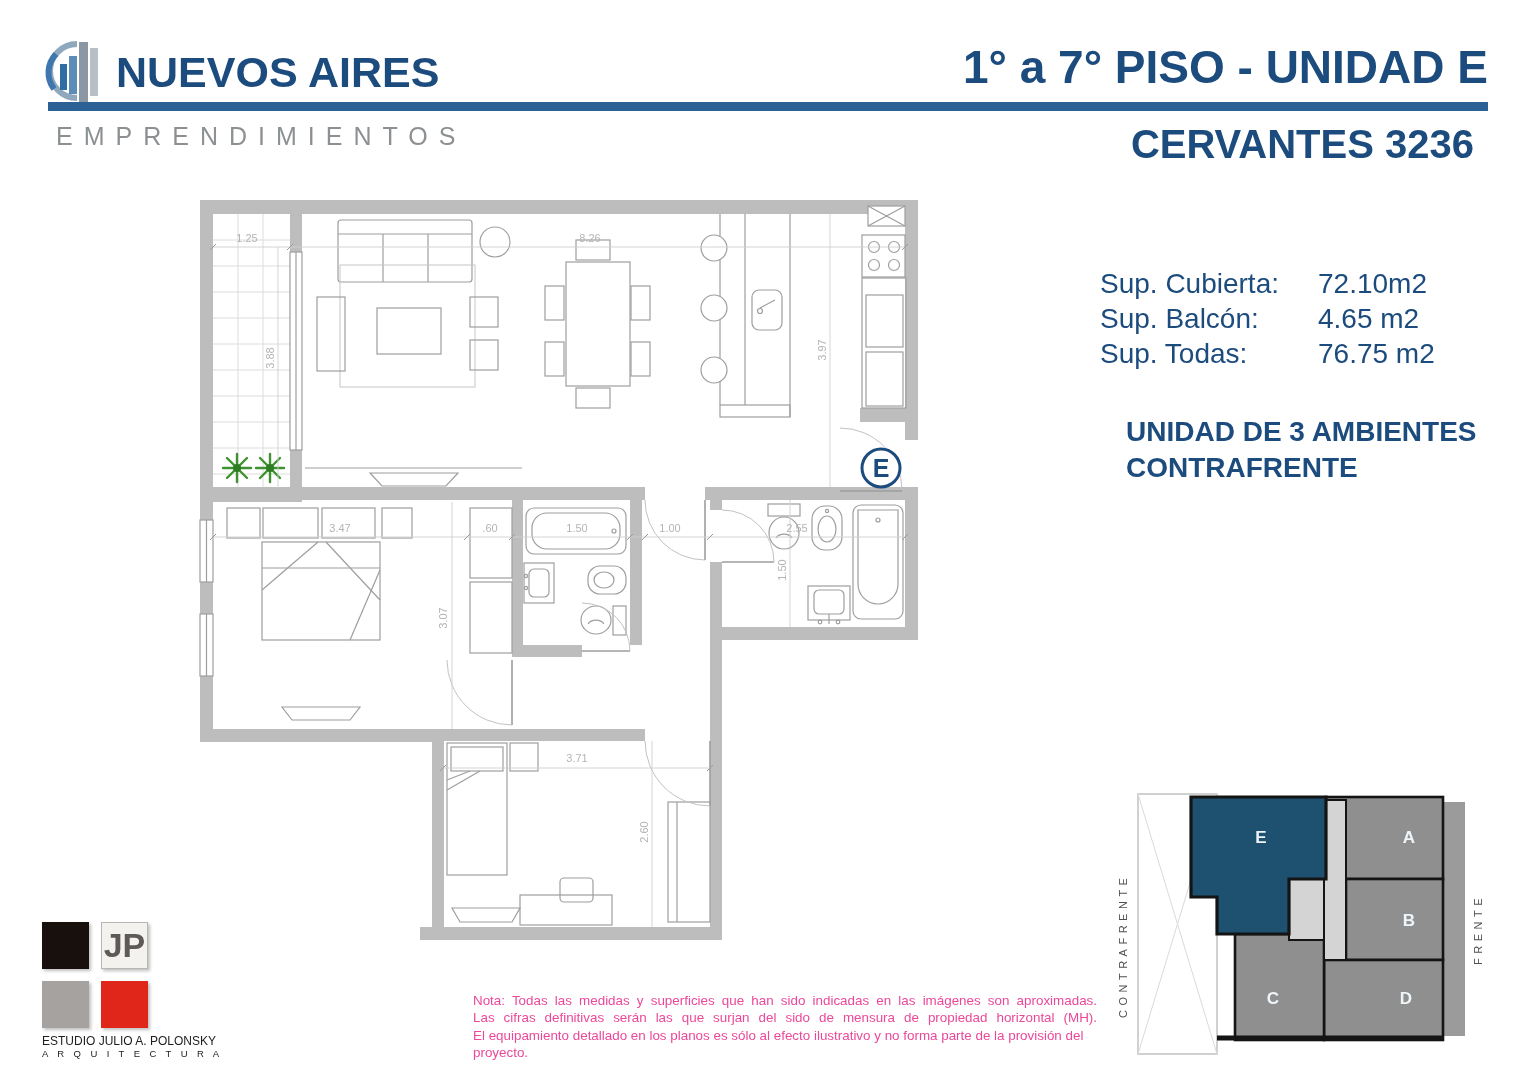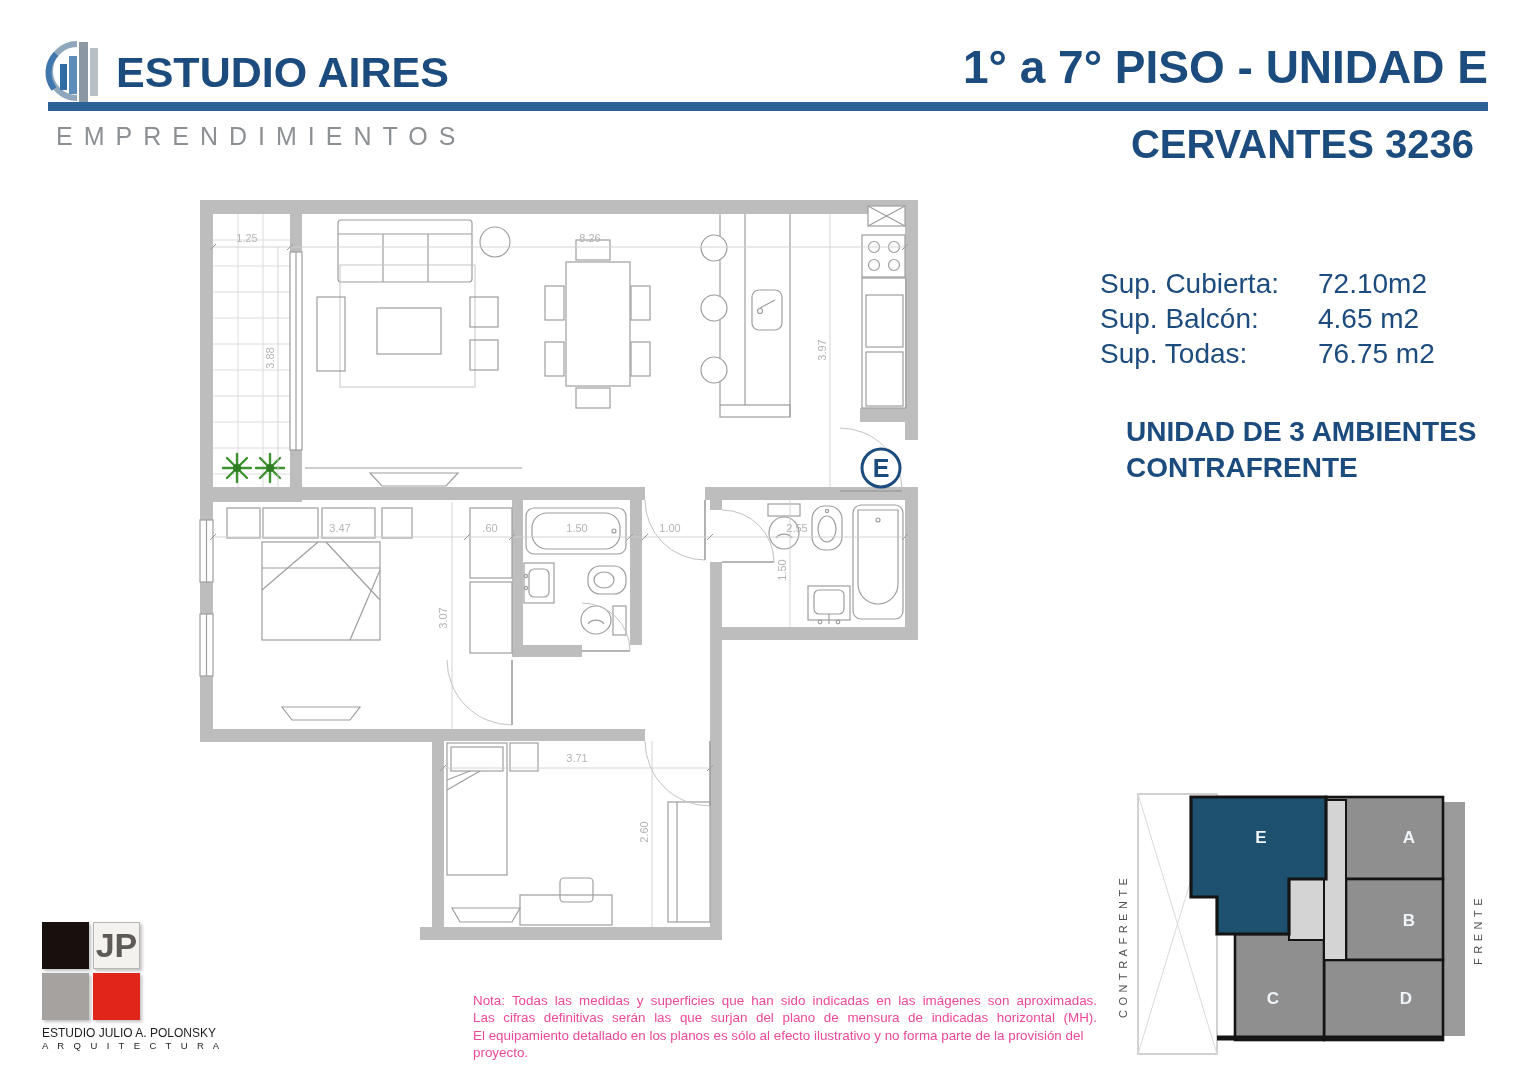--- a/index.html
+++ b/index.html
@@ -32,21 +32,21 @@
   .arc{fill:none;stroke:#c2c2c2;stroke-width:1;}
   .leaf{stroke:#9e9e9e;stroke-width:1.6;}
   .plant{stroke:#3f9230;stroke-width:2.4;stroke-linecap:round;}
 
   
   .kp-unit-label{fill:#eef4f8;font-size:17px;font-weight:bold;font-family:"Liberation Sans",sans-serif;}
   .vlabel{color:#4f4f4f;font-size:11px;letter-spacing:4.5px;transform:rotate(-90deg);transform-origin:left top;white-space:nowrap;}
 
   
   .jp{left:42px;top:922px;width:110px;}
-  .jp-grid{display:grid;grid-template-columns:47px 47px;grid-template-rows:47px 47px;gap:4px;}
+  .jp-grid{display:grid;grid-template-columns:47px 47px;grid-template-rows:47px 47px;gap:12px;}
   .jp-sq{box-shadow:2px 2px 3px rgba(0,0,0,0.25);}
   .jp-black{background:#17100d;}
   .jp-white{background:#f4f2ee;border:1px solid #b9b6b2;display:flex;align-items:center;justify-content:center;
             font-size:34px;font-weight:bold;color:#5e5a57;}
   .jp-gray{background:#a5a2a0;}
   .jp-red{background:#e0251b;}
   .jp-t1{margin-top:6px;font-size:12px;color:#1d1d1d;white-space:nowrap;}
   .jp-t2{font-size:9.5px;color:#1d1d1d;letter-spacing:3.4px;white-space:nowrap;}
 
   
@@ -57,21 +57,21 @@
 <body>
 
 <svg class="abs" style="left:44px;top:36px" width="70" height="80" viewBox="0 0 70 80">
   <path d="M33 8 A27 27 0 1 0 33 62" fill="none" stroke="#8fa8bd" stroke-width="6"></path>
   <path d="M10 53 A27 27 0 0 1 12 18" fill="none" stroke="#3e76ad" stroke-width="6"></path>
   <rect x="16" y="28" width="7" height="26" fill="#2e6ca3"></rect>
   <rect x="25" y="20" width="8" height="38" fill="#5d8cb8"></rect>
   <rect x="35" y="6" width="9" height="60" fill="#8b98a3"></rect>
   <rect x="46" y="12" width="8" height="48" fill="#b8bfc6"></rect>
 </svg>
-<div class="abs brand-name">ESTUDIO AIRES</div>
+<div class="abs brand-name">NUEVOS AIRES</div>
 <div class="abs rule"></div>
 <div class="abs brand-sub">EMPRENDIMIENTOS</div>
 <div class="abs page-title">1° a 7° PISO - UNIDAD E</div>
 <div class="abs page-subtitle">CERVANTES 3236</div>
 
 <div class="abs summary">
   <div class="row">
     <span class="lab">Sup. Cubierta:</span>
     <span>72.10m2</span>
   </div>
@@ -368,15 +368,15 @@
     <div class="jp-sq jp-white">JP</div>
     <div class="jp-sq jp-gray"></div>
     <div class="jp-sq jp-red"></div>
   </div>
   <div class="jp-t1">ESTUDIO JULIO A. POLONSKY</div>
   <div class="jp-t2">A R Q U I T E C T U R A</div>
 </div>
 
 <div class="abs note">
   <div class="jline">Nota: Todas las medidas y superficies que han sido indicadas en las imágenes son aproximadas.</div>
-  <div class="jline">Las cifras definitivas serán las que surjan del plano de mensura de indicadas horizontal (MH).</div>
+  <div class="jline">Las cifras definitivas serán las que surjan del sido de mensura de propiedad horizontal (MH).</div>
   <div>El equipamiento detallado en los planos es sólo al efecto ilustrativo y no forma parte de la provisión del proyecto.</div>
 </div>
 
 </body></html>

